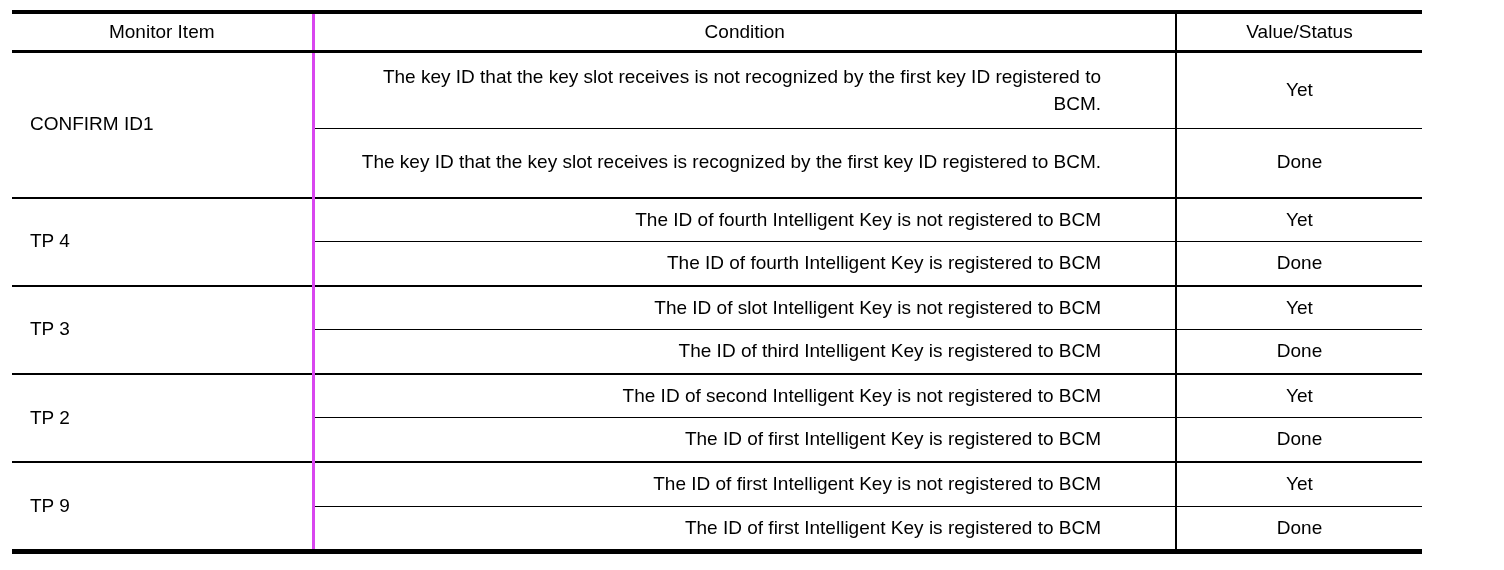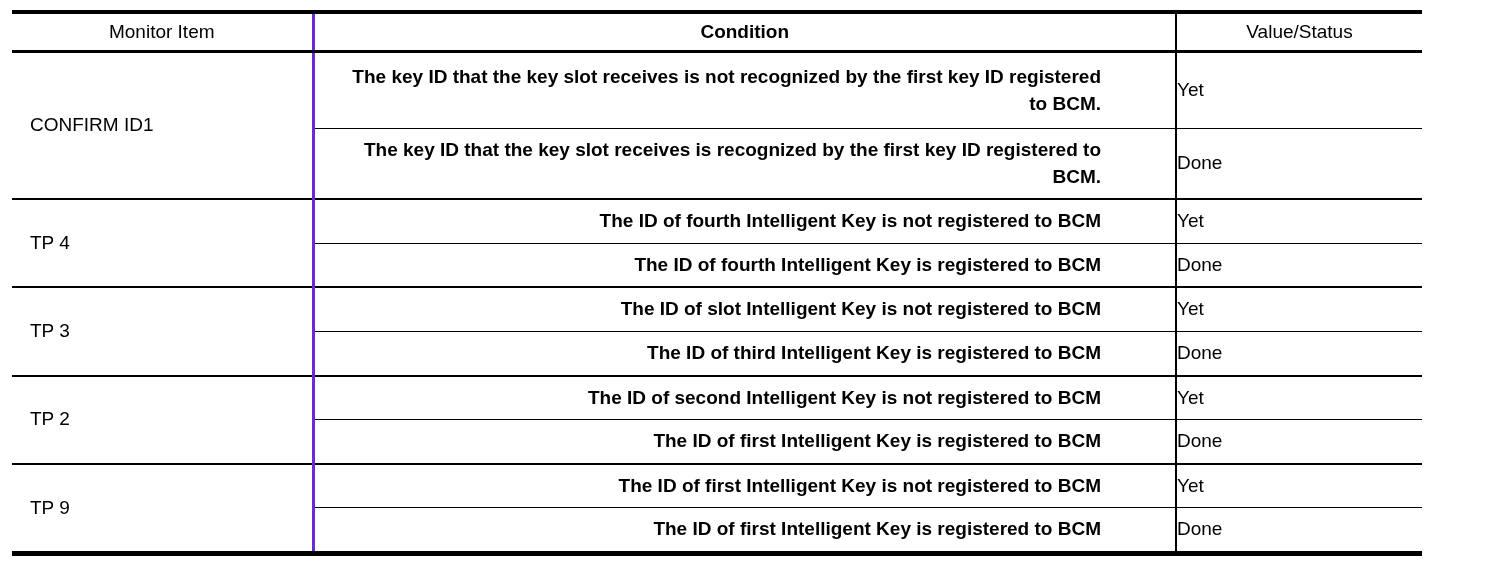--- a/index.html
+++ b/index.html
@@ -32,38 +32,38 @@
   col.c-val     { width: 246px; }
 
   th {
     font-weight: normal;
     text-align: center;
     vertical-align: middle;
     height: 36px;
     border-bottom: 3px solid #000;
     padding: 0;
   }
-  th.cond, td.cond { border-left: 3px solid #6d28d9; font-weight: bold; }
+  th.cond, td.cond { border-left: 3px solid #d946ef; }
   th.val,  td.val  { border-left: 2px solid #000; }
 
   td {
     vertical-align: middle;
     padding: 0;
   }
   td.monitor {
     text-align: left;
     padding-left: 18px;
     border-bottom: 2px solid #000;
   }
   td.cond {
     text-align: right;
     padding: 8px 74px 8px 16px;
   }
   td.val {
-    text-align: left;
+    text-align: center;
   }
   tr.pair-first  td.cond, tr.pair-first  td.val { border-bottom: 1px solid #000; }
   tr.pair-second td.cond, tr.pair-second td.val { border-bottom: 2px solid #000; }
 
   tr.row-tall-a { height: 77px; }
   tr.row-tall-b { height: 69px; }
   tr.row-std    { height: 42px; }
 </style>
 </head>
 <body>

